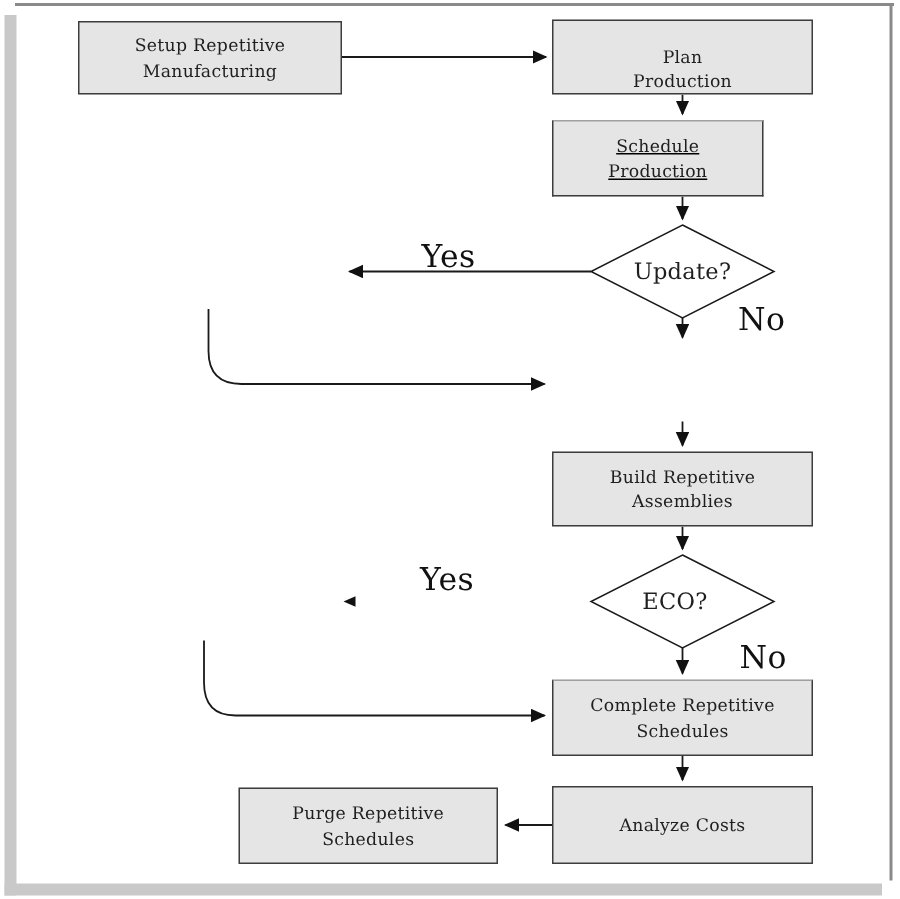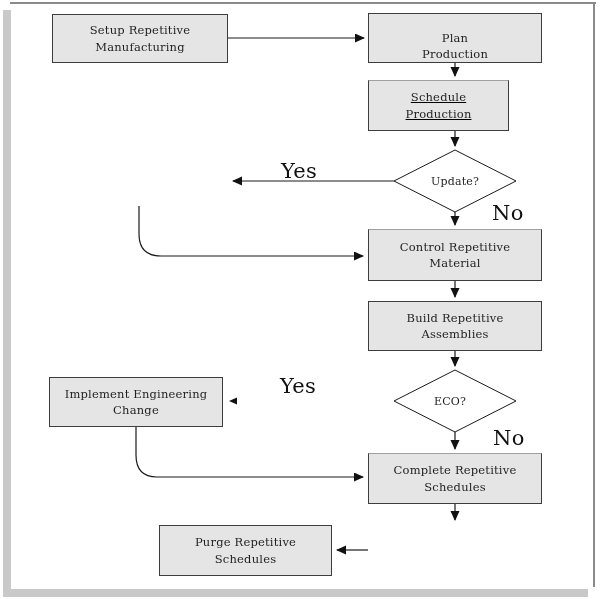--- a/index.html
+++ b/index.html
@@ -54,21 +54,21 @@
     line-height: 1.4;
     color: #1f1f1f;
     letter-spacing: 0.2px;
   }
   .diamond-label {
     position: absolute;
     display: flex;
     align-items: center;
     justify-content: center;
     text-align: center;
-    font-size: 11px;
+    font-size: 15px;
     color: #1f1f1f;
     letter-spacing: 0.2px;
   }
   .edge-label {
     position: absolute;
     font-size: 21px;
     color: #111111;
     letter-spacing: 0.3px;
   }
 </style>
@@ -116,40 +116,35 @@
     <span>Plan
 Production</span>
   </div>
 
   <div class="node lt" style="left:368px; top:80px; width:141px; height:51px;text-decoration:underline;">
     <span>Schedule
 Production</span>
   </div>
 
 
-  <div class="node lt" style="left:368px; top:229px; width:174px; height:52px;">
-    <span>Control Repetitive
-Material</span>
-  </div>
 
   <div class="node" style="left:368px; top:301px; width:174px; height:50px;">
     <span>Build Repetitive
 Assemblies</span>
   </div>
 
-  <div class="node" style="left:49px; top:377px; width:174px; height:50px;">
-    <span>Implement Engineering
-Change</span>
-  </div>
 
   <div class="node lt" style="left:368px; top:453px; width:174px; height:51px;">
     <span>Complete Repetitive
 Schedules</span>
   </div>
 
+  <div class="node" style="left:368px; top:524px; width:174px; height:52px;">
+    <span>Analyze Costs</span>
+  </div>
 
   <div class="node" style="left:159px; top:525px; width:173px; height:51px;">
     <span>Purge Repetitive
 Schedules</span>
   </div>
 
   <div class="diamond-label" style="left:405px; top:166px; width:100px; height:30px;">Update?</div>
   <div class="diamond-label" style="left:400px; top:386px; width:100px; height:30px;">ECO?</div>
 
   <div class="edge-label" style="left:281px; top:159px;">Yes</div>

